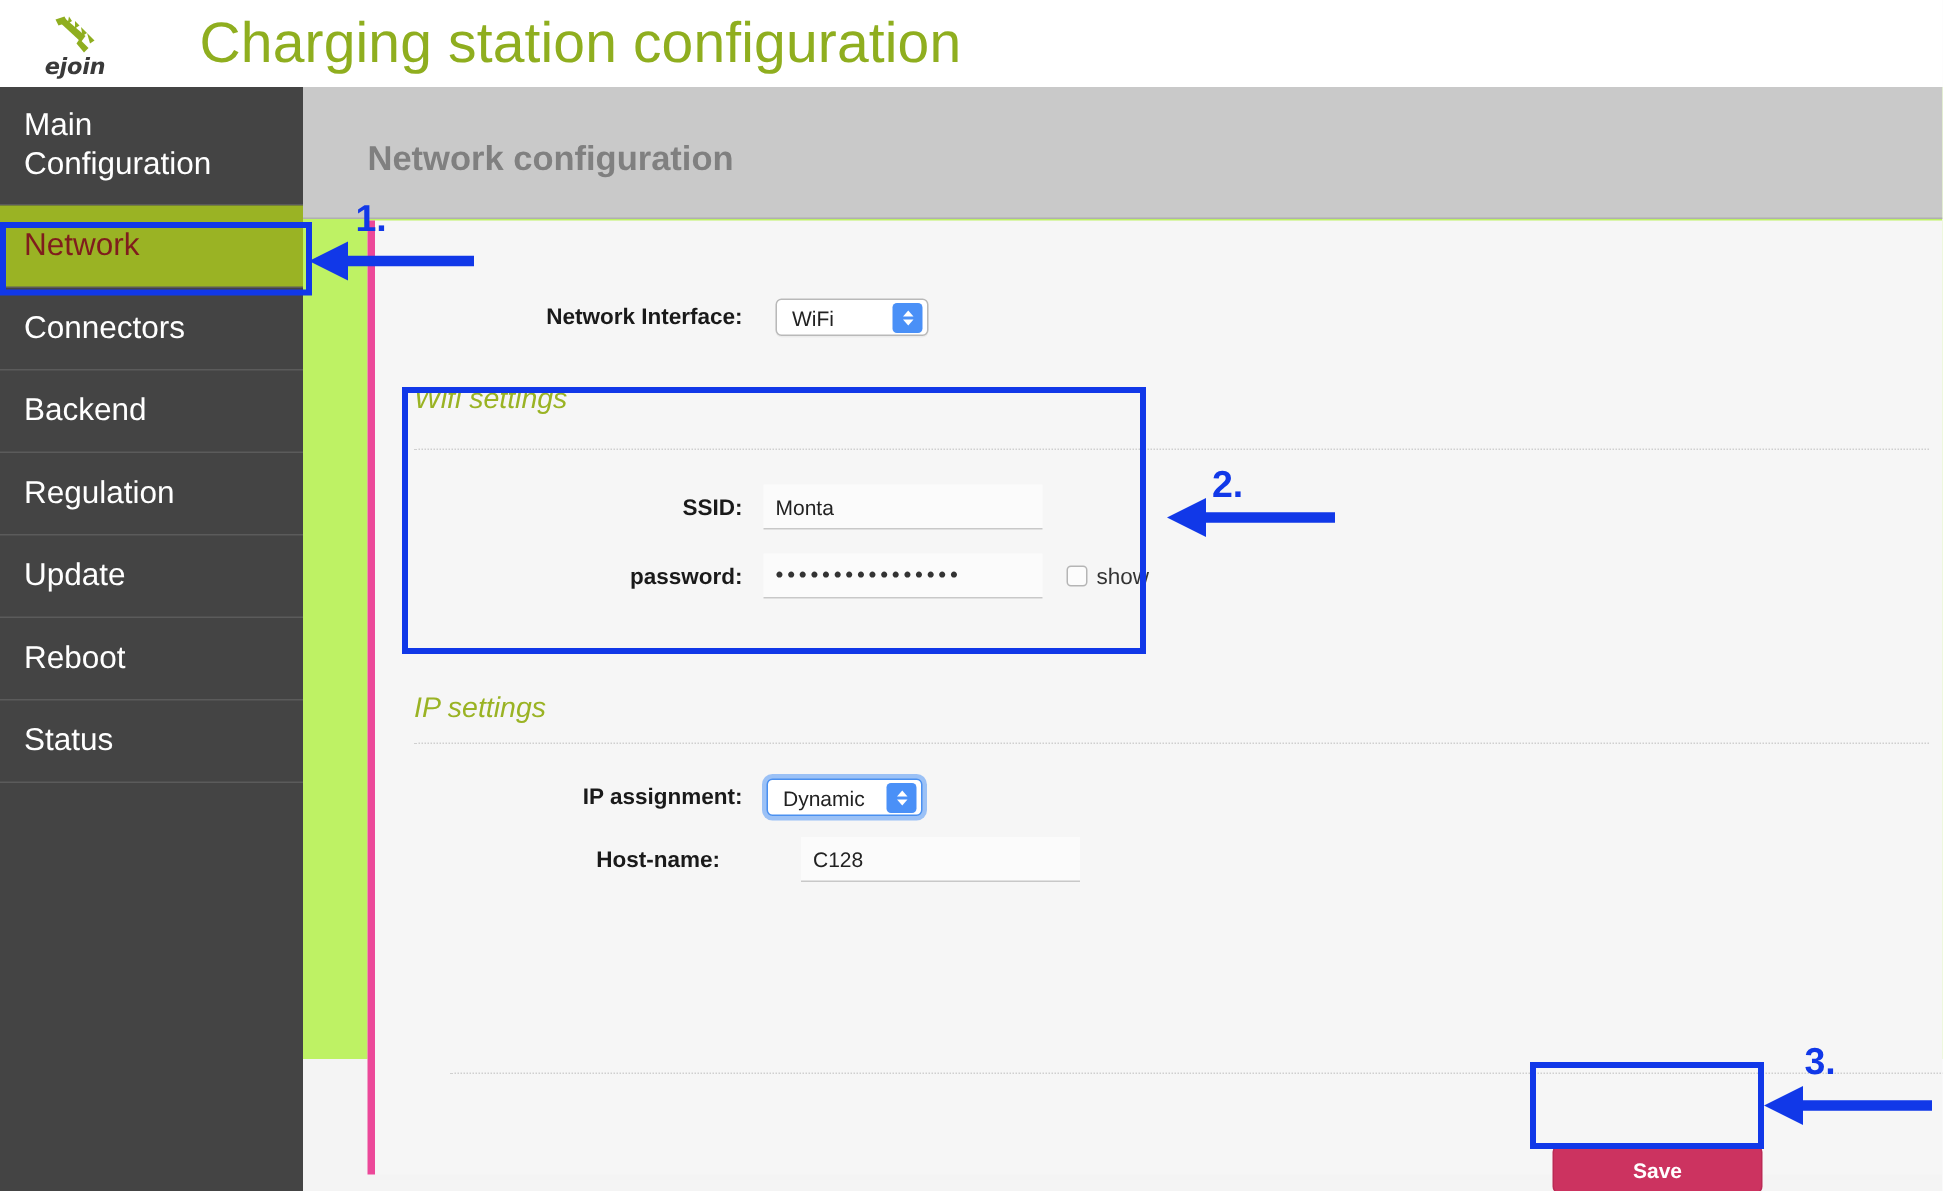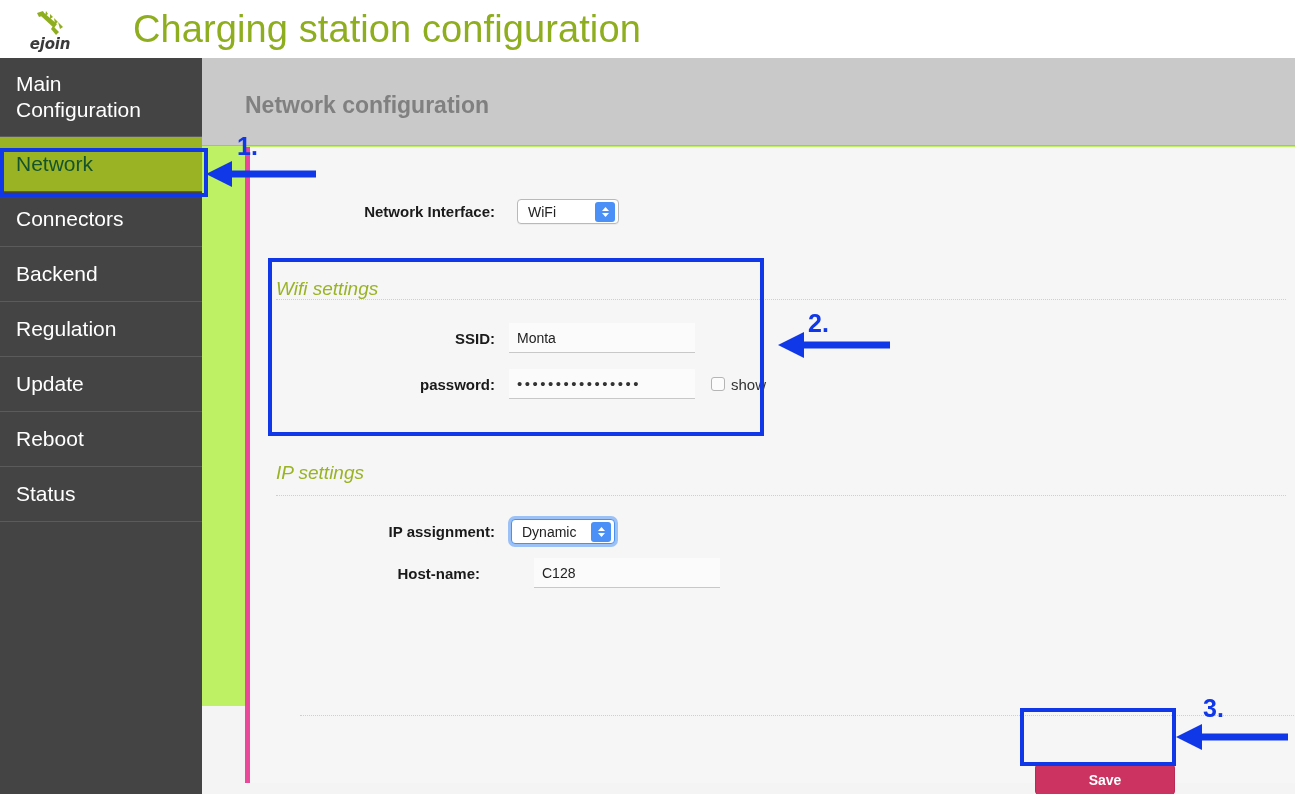--- a/index.html
+++ b/index.html
@@ -60,21 +60,21 @@
     padding: 14px 0 14px 16px;
     color: #ffffff;
     font-size: 21px;
     line-height: 26px;
     border-bottom: 1px solid #5b5b5b;
     cursor: pointer;
   }
   .nav-item.two-line { padding-top: 13px; padding-bottom: 13px; }
   .nav-item.active {
     background: #9ab324;
-    color: #14532d;
+    color: #7f1d1d;
   }
 
   
   .content-col {
     position: absolute; left: 202px; top: 0;
     width: 1093px; height: 648px;
     background: #bef264;
   }
   .section-band {
     position: absolute; left: 0; top: 0; width: 1093px; height: 88px;
@@ -259,21 +259,21 @@
             <span>WiFi</span>
             <span class="mac-chevron">
               <svg width="11" height="14" viewBox="0 0 11 14">
                 <polygon points="5.5,2 9,6 2,6" fill="#ffffff"></polygon>
                 <polygon points="5.5,12 9,8 2,8" fill="#ffffff"></polygon>
               </svg>
             </span>
           </div>
         </div>
 
-        <div class="group-head" style="left:26px; top:131px;">Wifi settings</div>
+        <div class="group-head" style="left:26px; top:109px;">Wifi settings</div>
         <div class="group-rule" style="left:26px; top:152px; width:1010px;"></div>
 
         <div class="form-row" style="left:0; top:176px; width:470px;">
           <div class="field-label" style="width:245px;">SSID:</div>
           <input class="uline-input" style="margin-left: 14px; width: 186px;" value="Monta">
         </div>
 
         <div class="form-row" style="left:0; top:222px; width:620px;">
           <div class="field-label" style="width:245px;">password:</div>
           <div class="uline-input" style="margin-left:14px; width:186px;">

